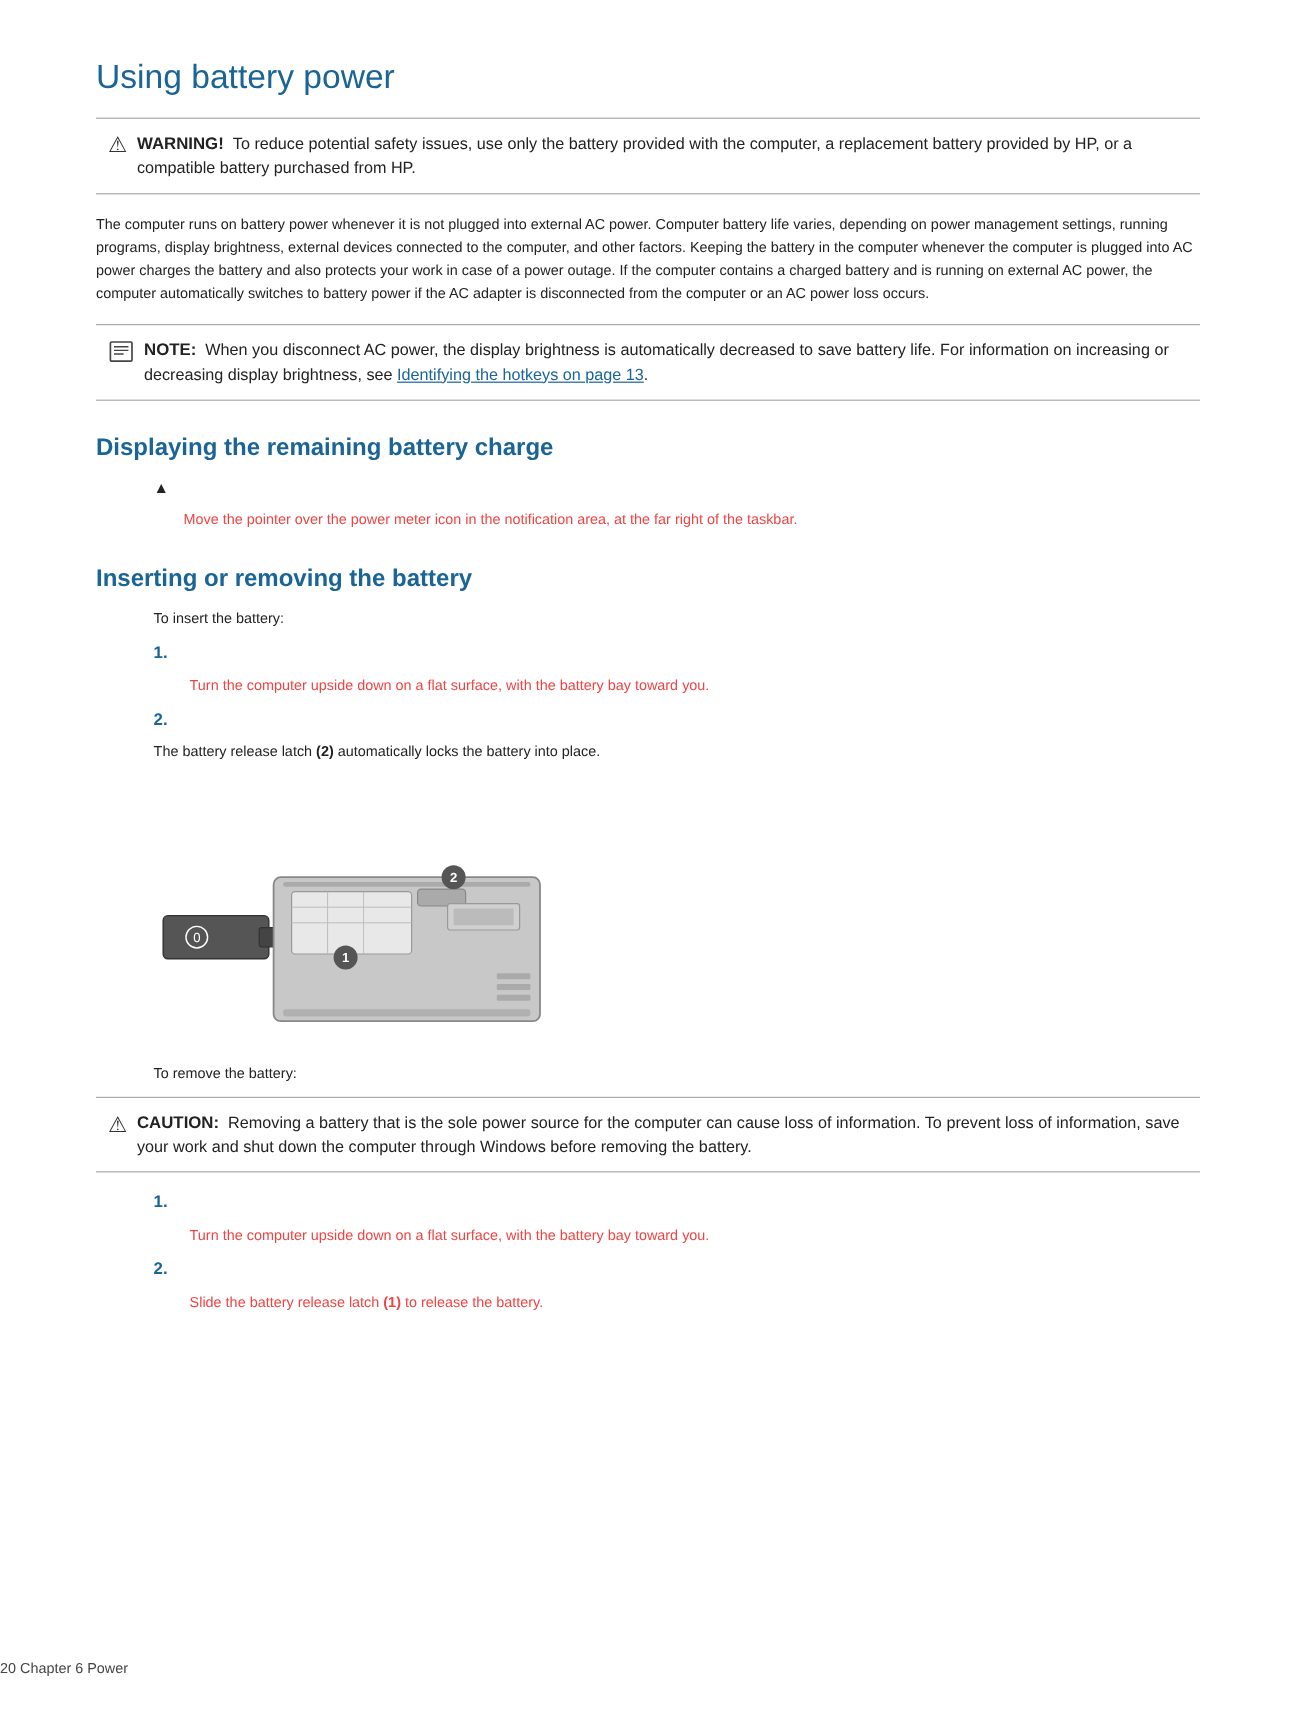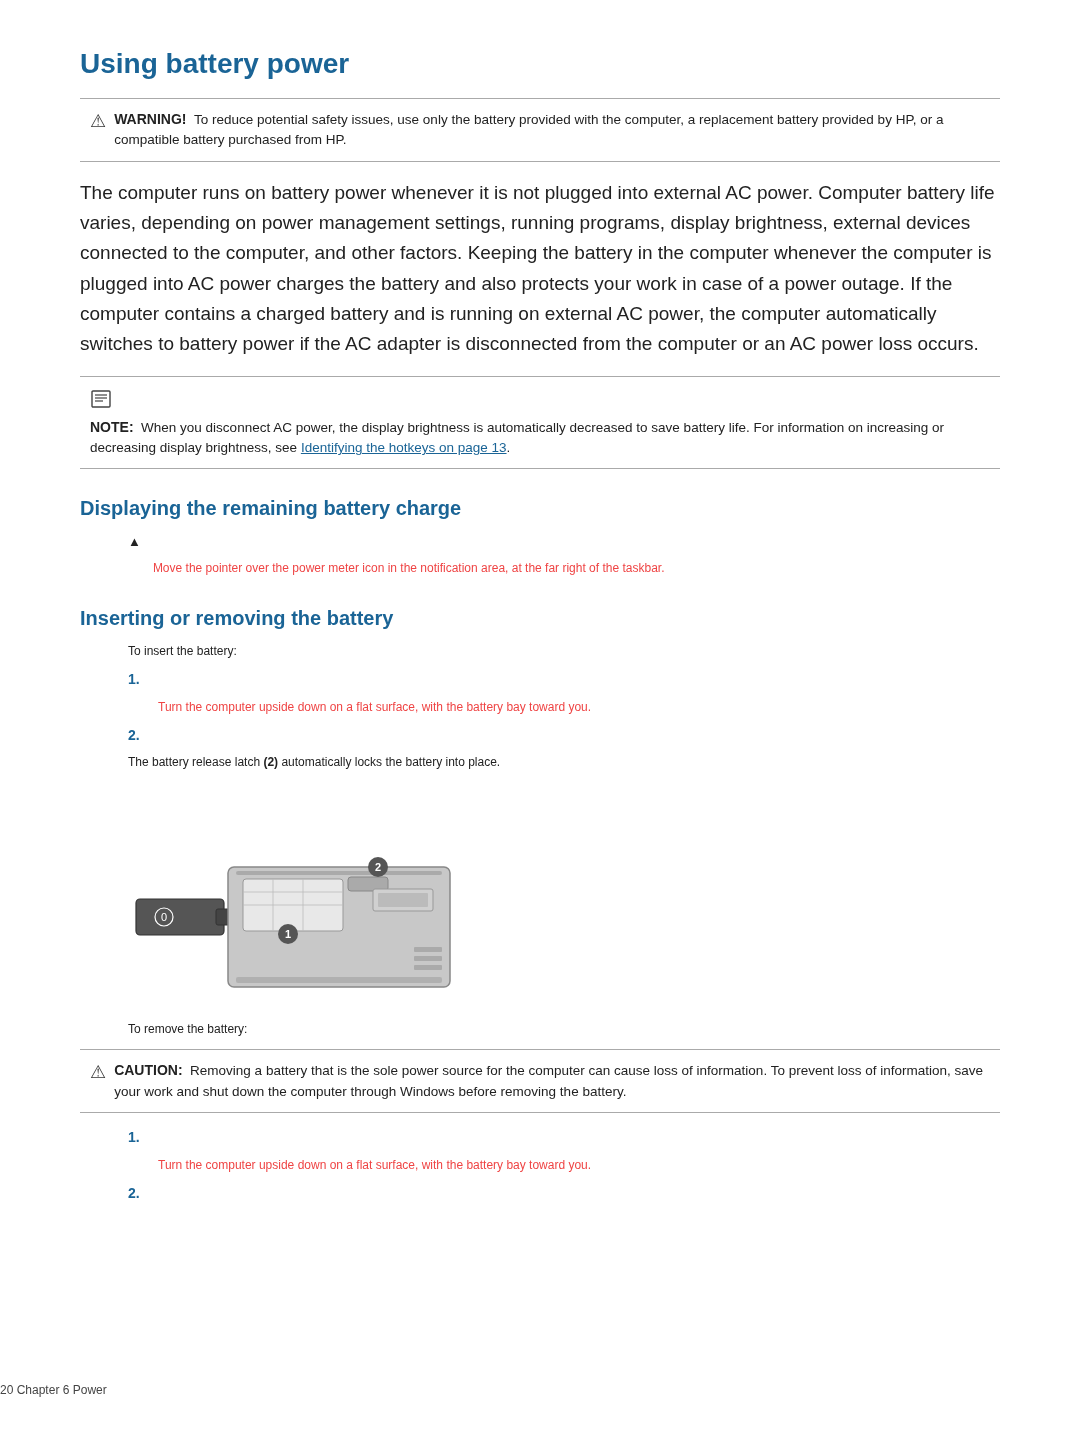--- a/index.html
+++ b/index.html
@@ -7,21 +7,21 @@
       background: #ffffff;
       font-family: Arial, Helvetica, sans-serif;
       font-size: 14px;
       color: #222222;
       width: 1080px;
       min-height: 1437px;
       padding: 48px 80px 80px 80px;
     }
     h1.page-title {
       font-size: 28px;
-      font-weight: bold;
+      font-weight: normal;
       color: #1a6496;
       margin-bottom: 18px;
       border-bottom: none;
     }
     h2.section-title {
       font-size: 20px;
       font-weight: bold;
       color: #1a6496;
       margin-top: 28px;
       margin-bottom: 12px;
@@ -39,21 +39,20 @@
     .caution-box { margin-top: 8px; }
     .note-box {
       border-top: 1.5px solid #aaaaaa;
       border-bottom: 1.5px solid #aaaaaa;
       padding: 10px 14px 10px 10px;
       margin-bottom: 16px;
       margin-top: 16px;
       display: flex;
       align-items: flex-start;
       gap: 8px;
-      flex-direction: column;
     }
     .warn-icon {
       display: inline-flex;
       align-items: center;
       justify-content: center;
       font-size: 18px;
       color: #333;
       flex-shrink: 0;
       margin-top: 1px;
     }
@@ -76,21 +75,21 @@
       font-weight: bold;
       color: #222;
       font-size: 14px;
     }
     .box-text {
       font-size: 13.5px;
       line-height: 1.5;
       color: #222;
     }
     .body-text {
-      font-size: 19px;
+      font-size: 12px;
       line-height: 1.6;
       color: #222;
       margin-bottom: 14px;
       margin-left: 0;
     }
     .indent-text {
       font-size: 12px;
       line-height: 1.6;
       color: #222;
       margin-bottom: 10px;
@@ -256,16 +255,17 @@
   </span>
 </div>
 
 <div class="numbered-list">
   <div class="numbered-item">
     <span class="num-label">1.</span>
     <span class="num-text">Turn the computer upside down on a flat surface, with the battery bay toward you.</span>
   </div>
   <div class="numbered-item">
     <span class="num-label">2.</span>
+    <span class="num-text">Slide the battery release latch <strong>(1)</strong> to release the battery.</span>
   </div>
 </div>
 
 <div class="footer-page">20    Chapter 6    Power</div>
 
 </body></html>

